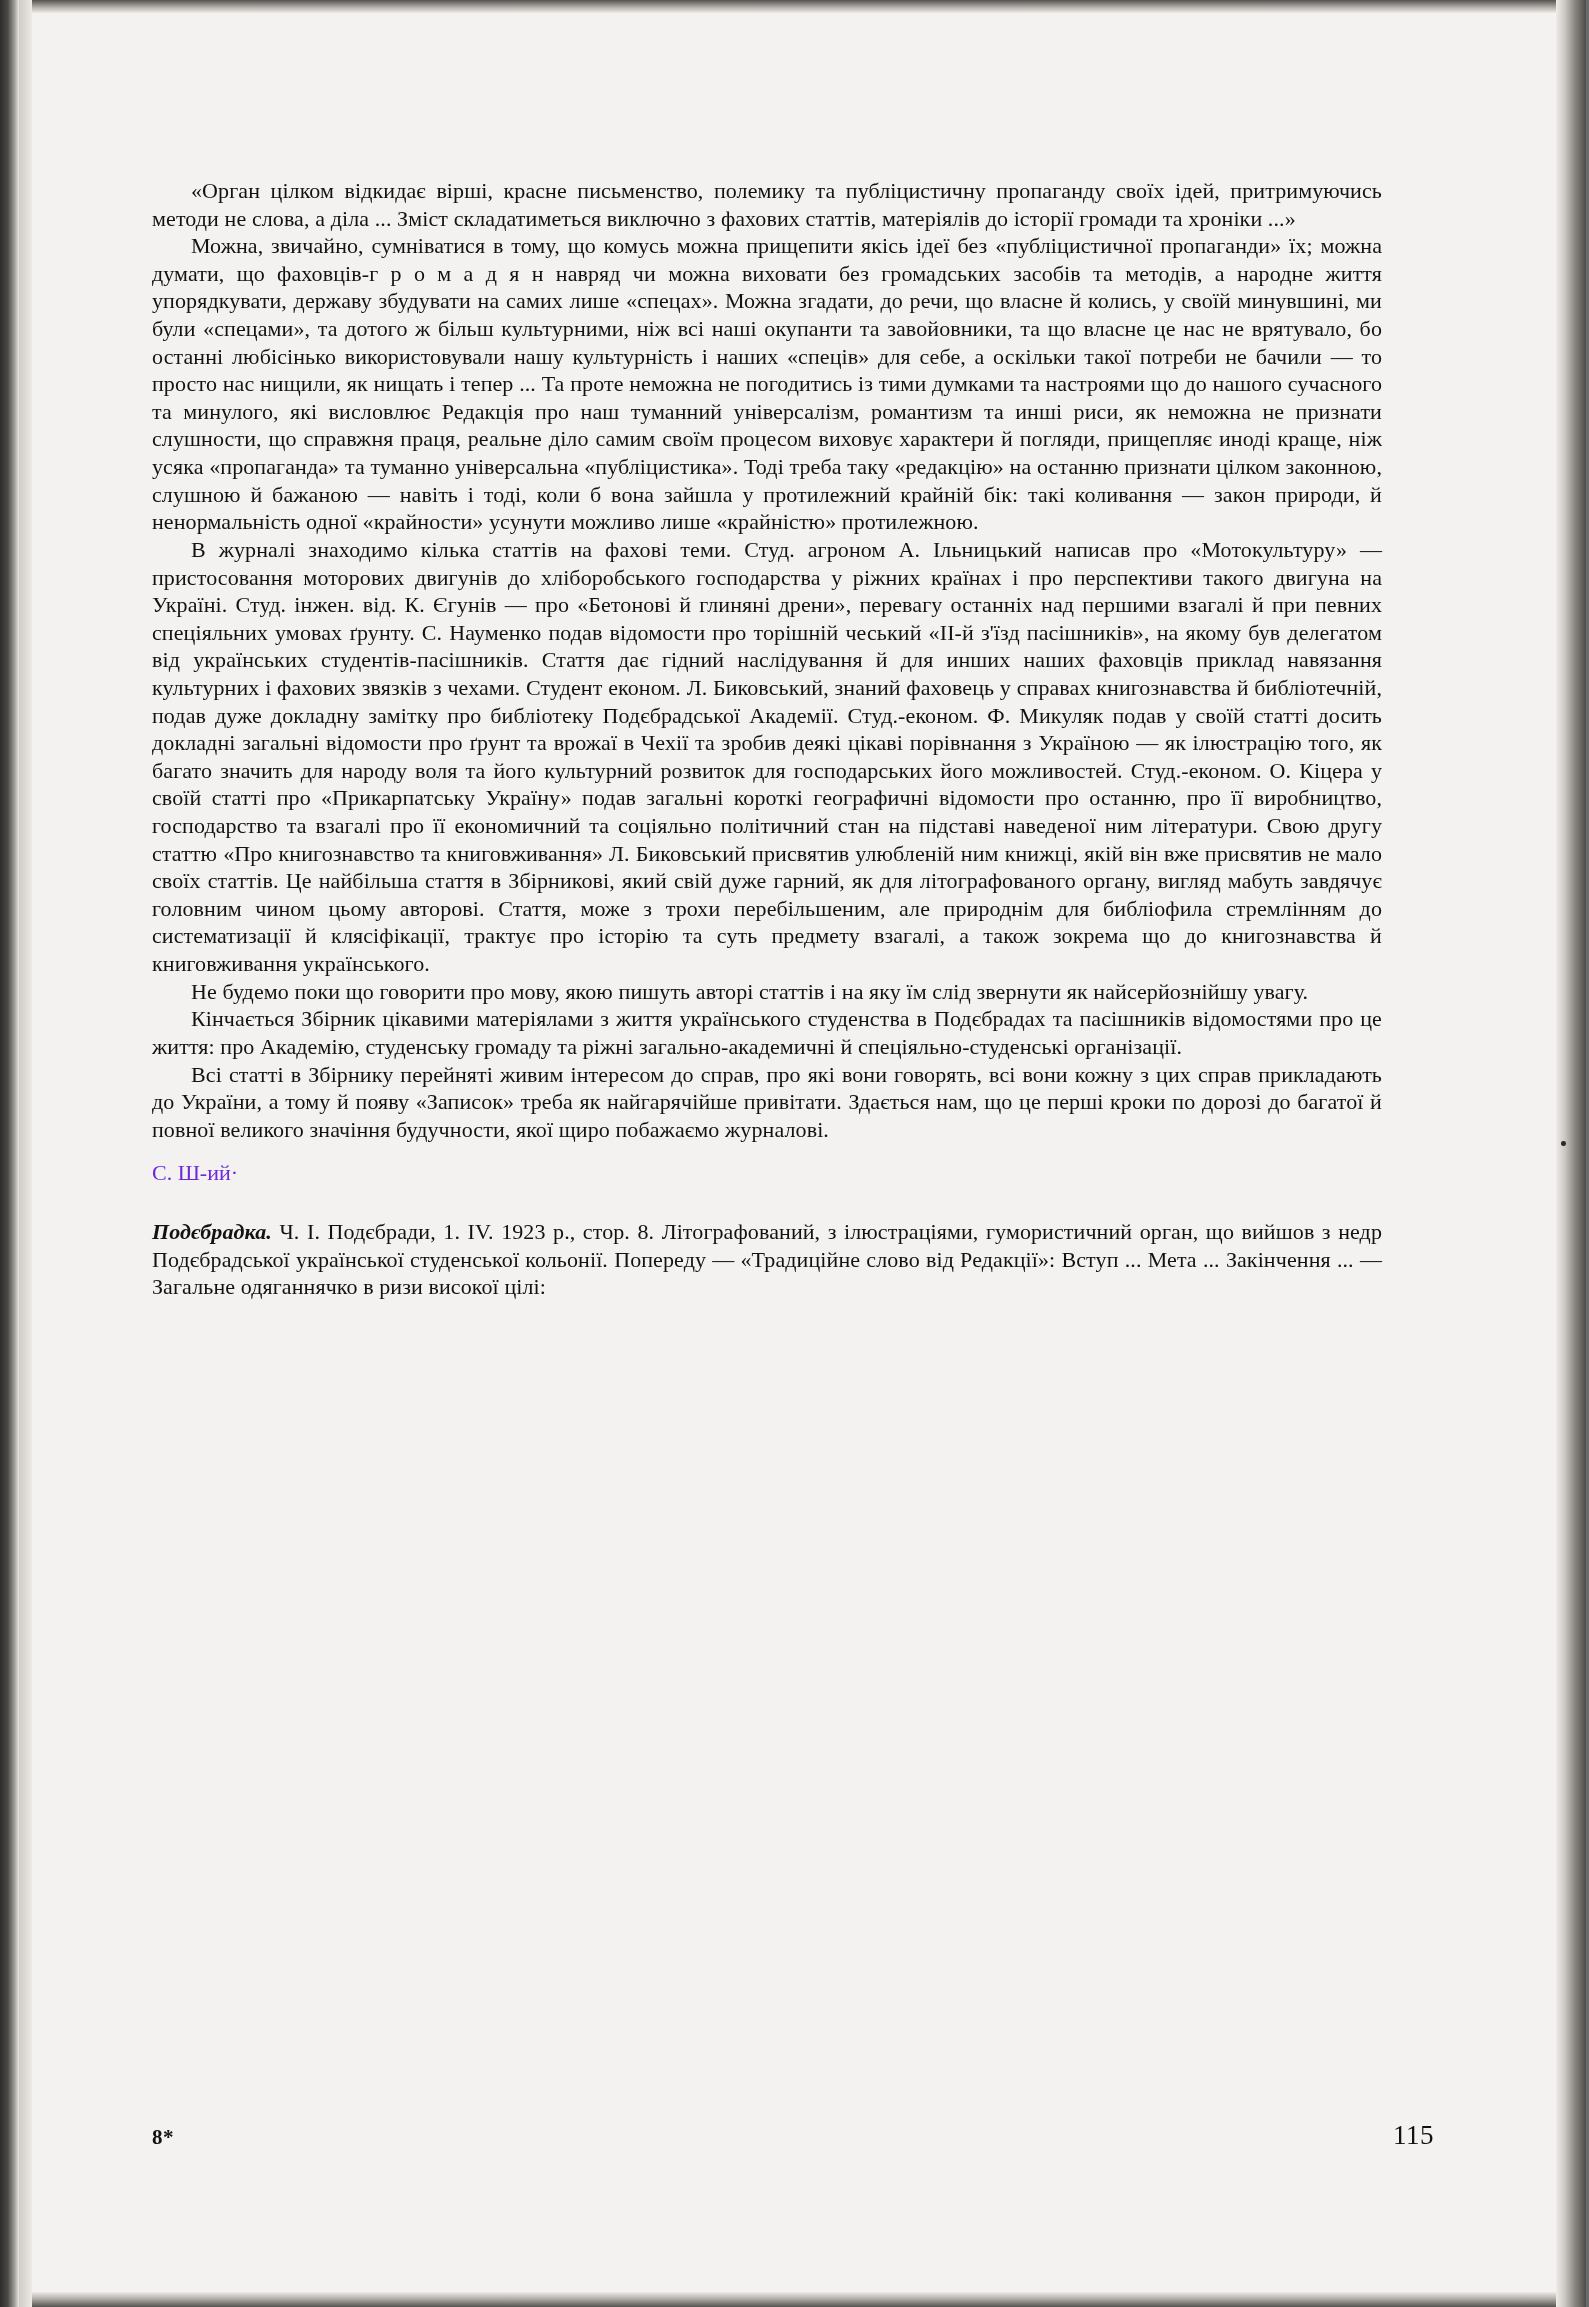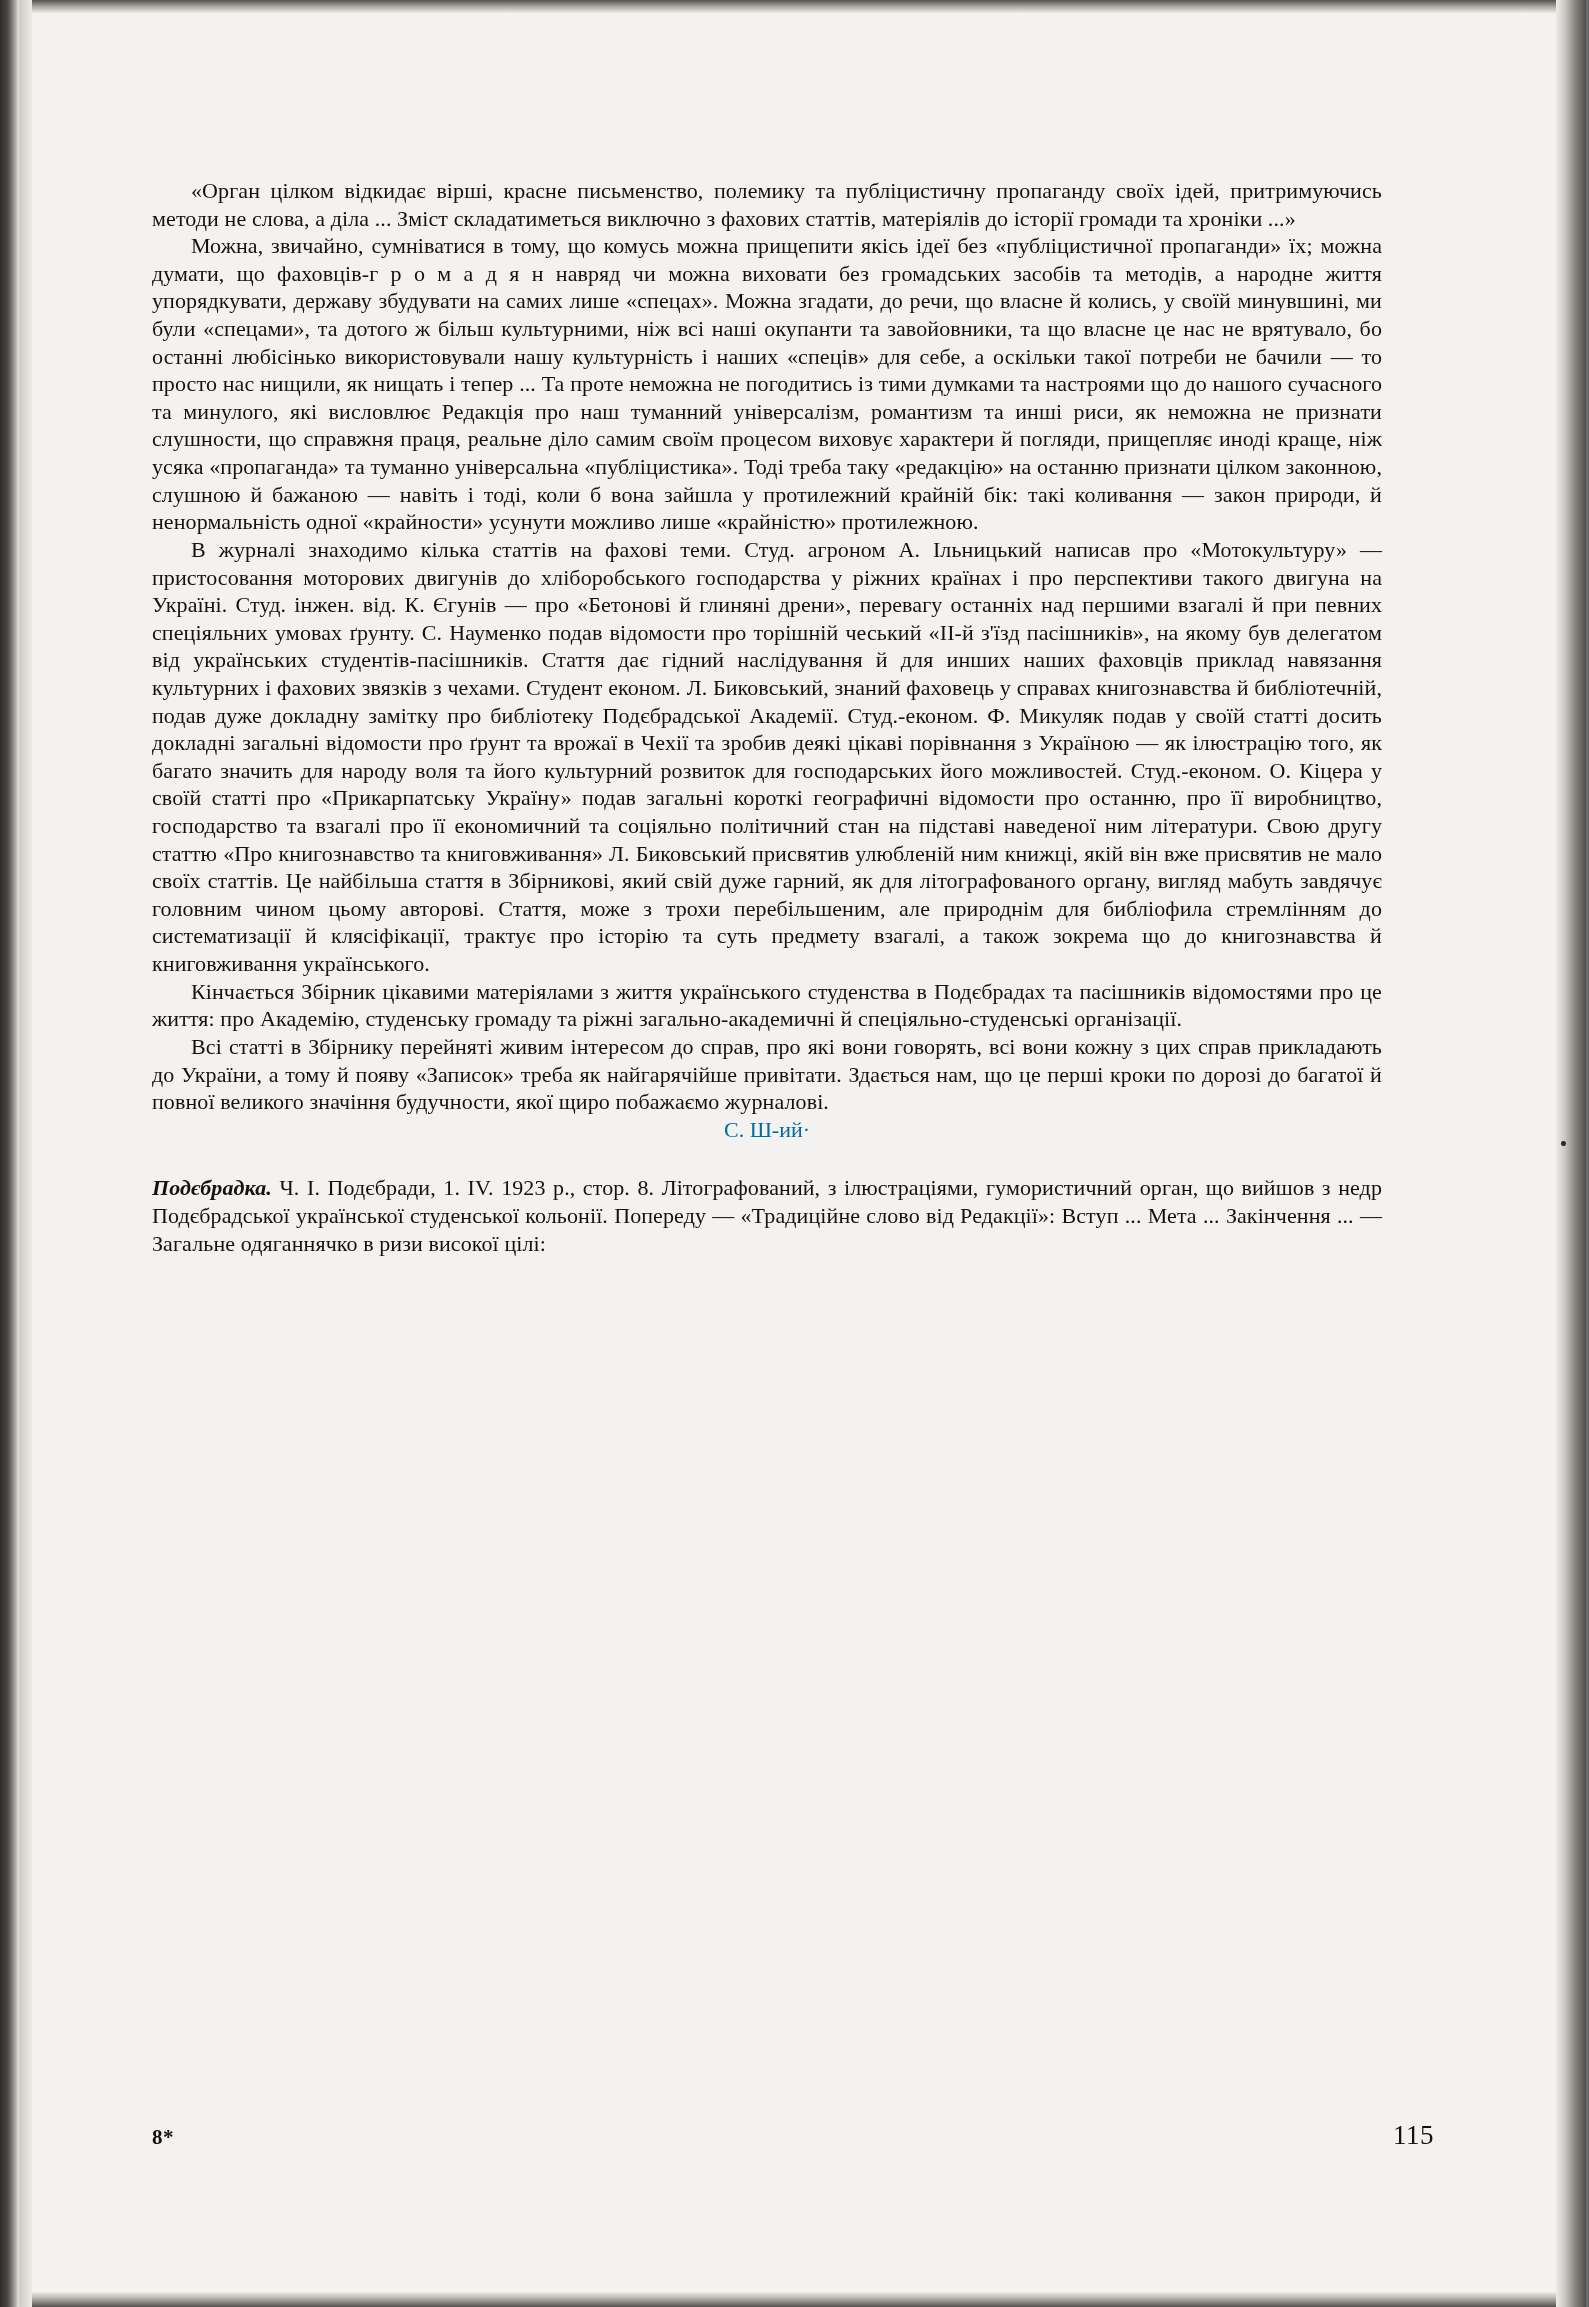--- a/index.html
+++ b/index.html
@@ -74,25 +74,25 @@
     text-indent: 39px;
   }
   p.first {
     text-indent: 39px;
   }
   .bold {
     font-weight: bold;
     font-style: italic;
   }
   .sign {
-    margin-top: 0;
-    text-align: center;
+    margin-top: 16px;
+    text-align: left;
     font-size: 22px;
     line-height: 1.255;
-    color: #0369a1;
+    color: #6d28d9;
   }
   .dot-mark {
     position: absolute;
     right: 20px;
     top: 1141px;
     width: 4.6px; height: 4.6px;
     background: #2b2a28;
     border-radius: 50%;
   }
   .footer {
@@ -134,20 +134,21 @@
   <div class="dot-mark"></div>
 
   <div class="content">
 
     <p class="first">«Орган цілком відкидає вірші, красне письменство, полемику та публіцистичну пропаганду своїх ідей, притримуючись методи не слова, а діла ... Зміст складатиметься виключно з фахових статтів, матеріялів до історії громади та хроніки ...»</p>
 
     <p class="indent">Можна, звичайно, сумніватися в тому, що комусь можна прищепити якісь ідеї без «публіцистичної пропаганди» їх; можна думати, що фаховців-г р о м а д я н навряд чи можна виховати без громадських засобів та методів, а народне життя упорядкувати, державу збудувати на самих лише «спецах». Можна згадати, до речи, що власне й колись, у своїй минувшині, ми були «спецами», та дотого ж більш культурними, ніж всі наші окупанти та завойовники, та що власне це нас не врятувало, бо останні любісінько використовували нашу культурність і наших «спеців» для себе, а оскільки такої потреби не бачили — то просто нас нищили, як нищать і тепер ... Та проте неможна не погодитись із тими думками та настроями що до нашого сучасного та минулого, які висловлює Редакція про наш туманний універсалізм, романтизм та инші риси, як неможна не признати слушности, що справжня праця, реальне діло самим своїм процесом виховує характери й погляди, прищепляє иноді краще, ніж усяка «пропаганда» та туманно універсальна «публіцистика». Тоді треба таку «редакцію» на останню признати цілком законною, слушною й бажаною — навіть і тоді, коли б вона зайшла у протилежний крайній бік: такі коливання — закон природи, й ненормальність одної «крайности» усунути можливо лише «крайністю» протилежною.</p>
 
     <p class="indent">В журналі знаходимо кілька статтів на фахові теми. Студ. агроном А. Ільницький написав про «Мотокультуру» — пристосовання моторових двигунів до хліборобського господарства у ріжних країнах і про перспективи такого двигуна на Україні. Студ. інжен. від. К. Єгунів — про «Бетонові й глиняні дрени», перевагу останніх над першими взагалі й при певних спеціяльних умовах ґрунту. С. Науменко подав відомости про торішній чеський «ІІ-й з'їзд пасішників», на якому був делегатом від українських студентів-пасішників. Стаття дає гідний наслідування й для инших наших фаховців приклад навязання культурних і фахових звязків з чехами. Студент економ. Л. Биковський, знаний фаховець у справах книгознавства й библіотечній, подав дуже докладну замітку про библіотеку Подєбрадської Академії. Студ.-економ. Ф. Микуляк подав у своїй статті досить докладні загальні відомости про ґрунт та врожаї в Чехії та зробив деякі цікаві порівнання з Україною — як ілюстрацію того, як багато значить для народу воля та його культурний розвиток для господарських його можливостей. Студ.-економ. О. Кіцера у своїй статті про «Прикарпатську Україну» подав загальні короткі географичні відомости про останню, про її виробництво, господарство та взагалі про її економичний та соціяльно політичний стан на підставі наведеної ним літератури. Свою другу статтю «Про книгознавство та книговживання» Л. Биковський присвятив улюбленій ним книжці, якій він вже присвятив не мало своїх статтів. Це найбільша стаття в Збірникові, який свій дуже гарний, як для літографованого органу, вигляд мабуть завдячує головним чином цьому авторові. Стаття, може з трохи перебільшеним, але природнім для библіофила стремлінням до систематизації й клясіфікації, трактує про історію та суть предмету взагалі, а також зокрема що до книгознавства й книговживання українського.</p>
 
+    <p class="indent">Не будемо поки що говорити про мову, якою пишуть авторі статтів і на яку їм слід звернути як найсерйознійшу увагу.</p>
 
     <p class="indent">Кінчається Збірник цікавими матеріялами з життя українського студенства в Подєбрадах та пасішників відомостями про це життя: про Академію, студенську громаду та ріжні загально-академичні й спеціяльно-студенські організації.</p>
 
     <p class="indent">Всі статті в Збірнику перейняті живим інтересом до справ, про які вони говорять, всі вони кожну з цих справ прикладають до України, а тому й появу «Записок» треба як найгарячійше привітати. Здається нам, що це перші кроки по дорозі до багатої й повної великого значіння будучности, якої щиро побажаємо журналові.</p>
 
     <div class="sign">
       <span>С. Ш-ий·</span>
     </div>
 
     <div class="lastblock">

